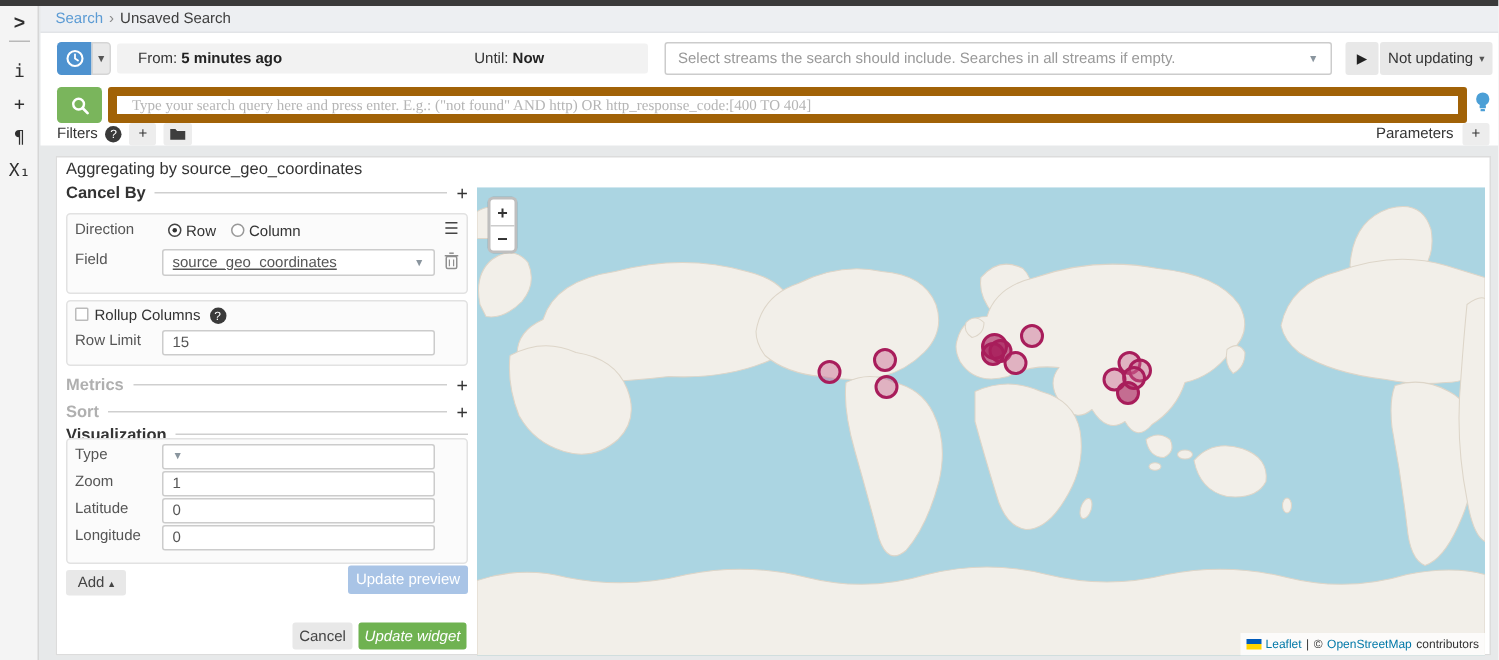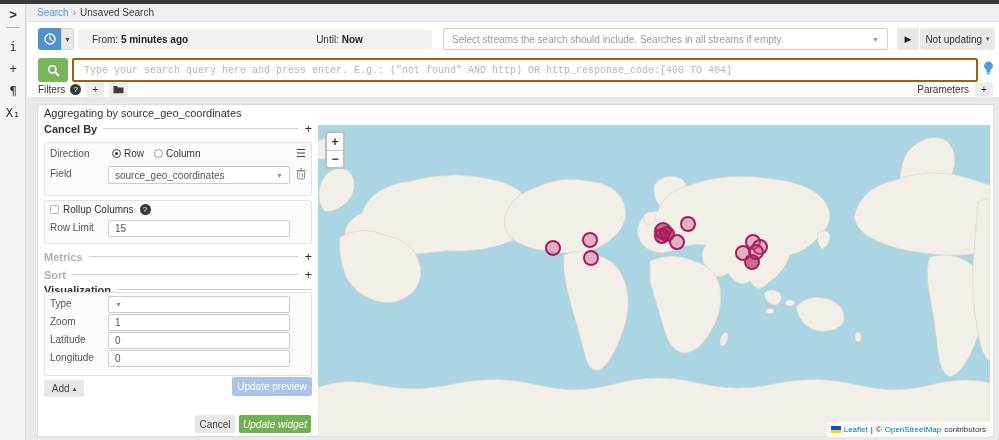--- a/index.html
+++ b/index.html
@@ -35,21 +35,21 @@
 
   .streams-box { left:443px; top:28px; width:445px; height:22px; background:#fff; border:1px solid #cccccc; border-radius:2px; display:flex; align-items:center; padding:0 8px; cursor:pointer; }
   .streams-ph { color:#999; flex:1; white-space:nowrap; overflow:hidden; }
   .sel-caret { color:#8a959e; font-size:7px; }
 
   .play-btn { left:897px; top:28px; width:22px; height:22px; background:#e8e8e8; border-radius:2px; display:flex; align-items:center; justify-content:center; font-size:9px; color:#222; cursor:pointer; }
   .refresh-btn { left:920px; top:28px; width:75px; height:22px; background:#e8e8e8; border-radius:2px; display:flex; align-items:center; justify-content:center; gap:4px; color:#333; cursor:pointer; }
   .refresh-btn .caret { font-size:7px; color:#555; }
 
   .search-btn { left:38px; top:58px; width:30px; height:24px; background:#7ab55c; border-radius:3px; display:flex; align-items:center; justify-content:center; cursor:pointer; }
-  .query-input { left:72px; top:58px; width:906px; height:24px; border:2px solid #a16207; border-radius:2px; font-family:Liberation Mono, monospace; font-size:10px; color:#555; padding:0 10px; outline:none; }
+  .query-input { left:72px; top:58px; width:906px; height:24px; border:6px solid #a16207; border-radius:2px; font-family:Liberation Serif, serif; font-size:10px; color:#555; padding:0 10px; outline:none; }
   .query-input::placeholder { color:#b5b5b5; }
   .bulb { left:983px; top:61px; cursor:pointer; }
 
   .filters-row { left:38px; top:81px; height:16px; display:flex; align-items:center; gap:5px; }
   .qbadge { width:11px; height:11px; border-radius:50%; background:#3a3a3a; color:#fff; font-size:8px; display:inline-flex; align-items:center; justify-content:center; }
   .mini-btn { min-width:18px; height:15px; background:#ededed; border-radius:2px; display:flex; align-items:center; justify-content:center; color:#333; padding:0 4px; cursor:pointer; }
   .params-row { right:6px; top:81px; height:16px; display:flex; align-items:center; gap:6px; left:auto; position:absolute; }
 
   
   .panel { left:37px; top:104px; width:957px; height:333px; background:#fff; border:1px solid #dcdcdc; }
@@ -58,21 +58,21 @@
   .sec-header { left:44px; width:268px; height:13px; display:flex; align-items:center; gap:6px; }
   .sec-header .t { font-weight:bold; font-size:11px; color:#333; white-space:nowrap; }
   .sec-header.muted .t { color:#b0b0b0; }
   .sec-header .rule { flex:1; height:1px; background:#cfcfcf; }
   .sec-header .plus { font-size:13px; color:#333; cursor:pointer; line-height:1; }
 
   .gbox { left:44px; width:268px; background:#fbfbfb; border:1px solid #e2e2e2; border-radius:3px; }
   .frow { position:absolute; display:flex; align-items:center; }
   .flabel { color:#555; }
   .fsel { background:#fff; border:1px solid #ccc; border-radius:2px; display:flex; align-items:center; padding:0 6px; color:#555; cursor:pointer; }
-  .fsel span.v { flex:1; white-space:nowrap; overflow:hidden; }
+  .fsel span.v { flex:1; white-space:nowrap; overflow:hidden;text-decoration:underline; }
   .finput { background:#fff; border:1px solid #ccc; border-radius:2px; padding:0 6px; color:#555; font-size:10px; font-family:"Liberation Sans", sans-serif; outline:none; }
   .radio { width:9px; height:9px; border:1px solid #999; border-radius:50%; display:inline-block; margin-right:3px; position:relative; top:1px; background:#fff; }
   .radio.sel { border-color:#444; }
   .radio.sel::after { content:""; position:absolute; left:2px; top:2px; width:3px; height:3px; border-radius:50%; background:#333; }
   .chk { width:9px; height:9px; border:1px solid #bbb; background:#fff; display:inline-block; border-radius:1px; margin-right:4px; position:relative; top:1px; }
   .handle { color:#444; font-size:11px; cursor:grab; line-height:1; }
   .gray-btn { background:#e8e8e8; border-radius:2px; color:#444; display:flex; align-items:center; justify-content:center; gap:3px; cursor:pointer; }
   .blue-btn { background:#a9c4e6; border-radius:2px; color:#fff; display:flex; align-items:center; justify-content:center; cursor:default; }
   .green-btn { background:#6fb251; border-radius:2px; color:#fff; display:flex; align-items:center; justify-content:center; cursor:pointer;font-style:italic; }
 

